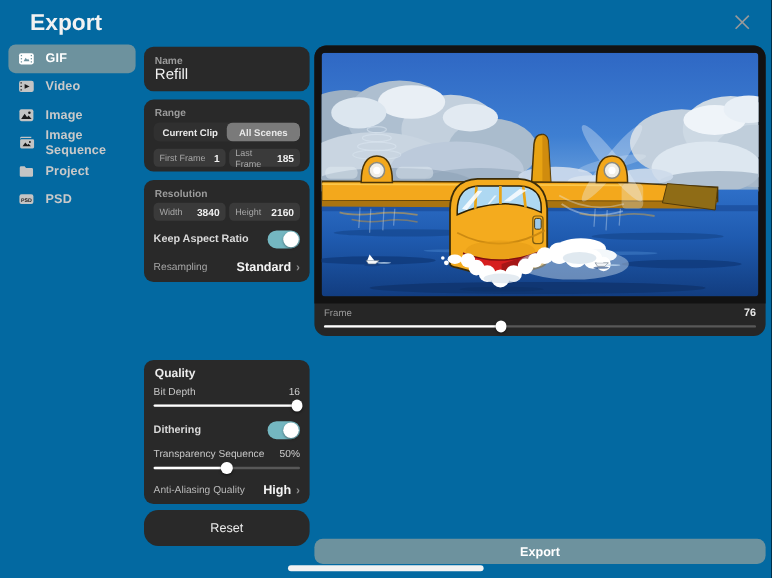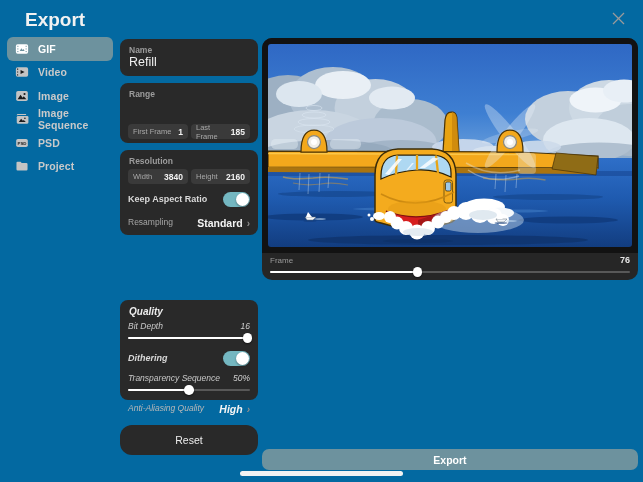--- a/index.html
+++ b/index.html
@@ -142,44 +142,48 @@
           <path class="cut" d="M6.5,17 L10.5,11.5 L13.5,15 L15,13.5 L18.5,17 Z"></path>
           <circle class="cut" cx="17" cy="10.8" r="1.4"></circle>
         </svg>
         </span>
       <span>Image Sequence</span>
     </div>
 
     <div class="side-item">
       <span class="ic">
         <svg viewBox="0 0 24 24">
+            <path d="M2.5,6.5 a2,2 0 0 1 2,-2 h5 l2,2.5 h8 a2,2 0 0 1 2,2 v8.5 a2,2 0 0 1 -2,2 h-15 a2,2 0 0 1 -2,-2 Z"></path>
+          </svg>
+        </span>
+      <span>Project</span>
+    </div>
+
+    <div class="side-item">
+      <span class="ic">
+        <svg viewBox="0 0 24 24">
             <rect x="2" y="5" width="20" height="14" rx="3"></rect>
           <text class="cut" x="12" y="15.6" text-anchor="middle" font-size="7.5" font-weight="700" font-family="Liberation Sans, sans-serif">PSD</text>
         </svg>
         </span>
       <span>PSD</span>
     </div>
-
-    <div class="side-item">
-      <span class="ic">
-        <svg viewBox="0 0 24 24">
-            <path d="M2.5,6.5 a2,2 0 0 1 2,-2 h5 l2,2.5 h8 a2,2 0 0 1 2,2 v8.5 a2,2 0 0 1 -2,2 h-15 a2,2 0 0 1 -2,-2 Z"></path>
-          </svg>
-        </span>
-      <span>Project</span>
-    </div>
   </div>
 
   <div class="card" style="top:39px;height:37px;">
     <div class="sec-label" style="top:6px;">Name</div>
     <div class="name-value">Refill</div>
   </div>
 
   <div class="card" style="top:83px;height:60px;">
     <div class="sec-label" style="top:6px;">Range</div>
+    <div class="segmented">
+      <div class="segment">Current Clip</div>
+      <div class="segment selected">All Scenes</div>
+    </div>
     <div class="row" style="top:41px;">
       <div class="chip" style="width:60px;">
         <span class="c-lab">First Frame</span>
         <span class="c-val">1</span>
       </div>
       <div class="chip" style="width:59px;">
         <span class="c-lab">Last Frame</span>
         <span class="c-val">185</span>
       </div>
     </div>
@@ -205,21 +209,21 @@
     </div>
     <div class="row" style="top:64px;height:15px;">
       <span class="lab-dim">Resampling</span>
       <span>
         <span class="val-strong">Standard</span><span class="chev">›</span>
       </span>
     </div>
   </div>
 
 
-  <div class="card" style="top:300px;height:100px;font-style:italic;">
+  <div class="card" style="top:300px;height:120px;">
     <div class="sec-label" style="top:6px;font-size:10px;color:#ededed;font-weight:700;">Quality</div>
     <div class="row" style="top:21px;">
       <span class="lab-dim" style="color:#c8c8c8;">Bit Depth</span>
       <span class="val-dim" style="font-size:8.5px;">16</span>
     </div>
     <div class="slider" style="left: 8px; right: 8px; top: 33px; --pct: 98%;">
       <div class="track"></div>
         <div class="fill"></div>
         <div class="thumb"></div>
     </div>

